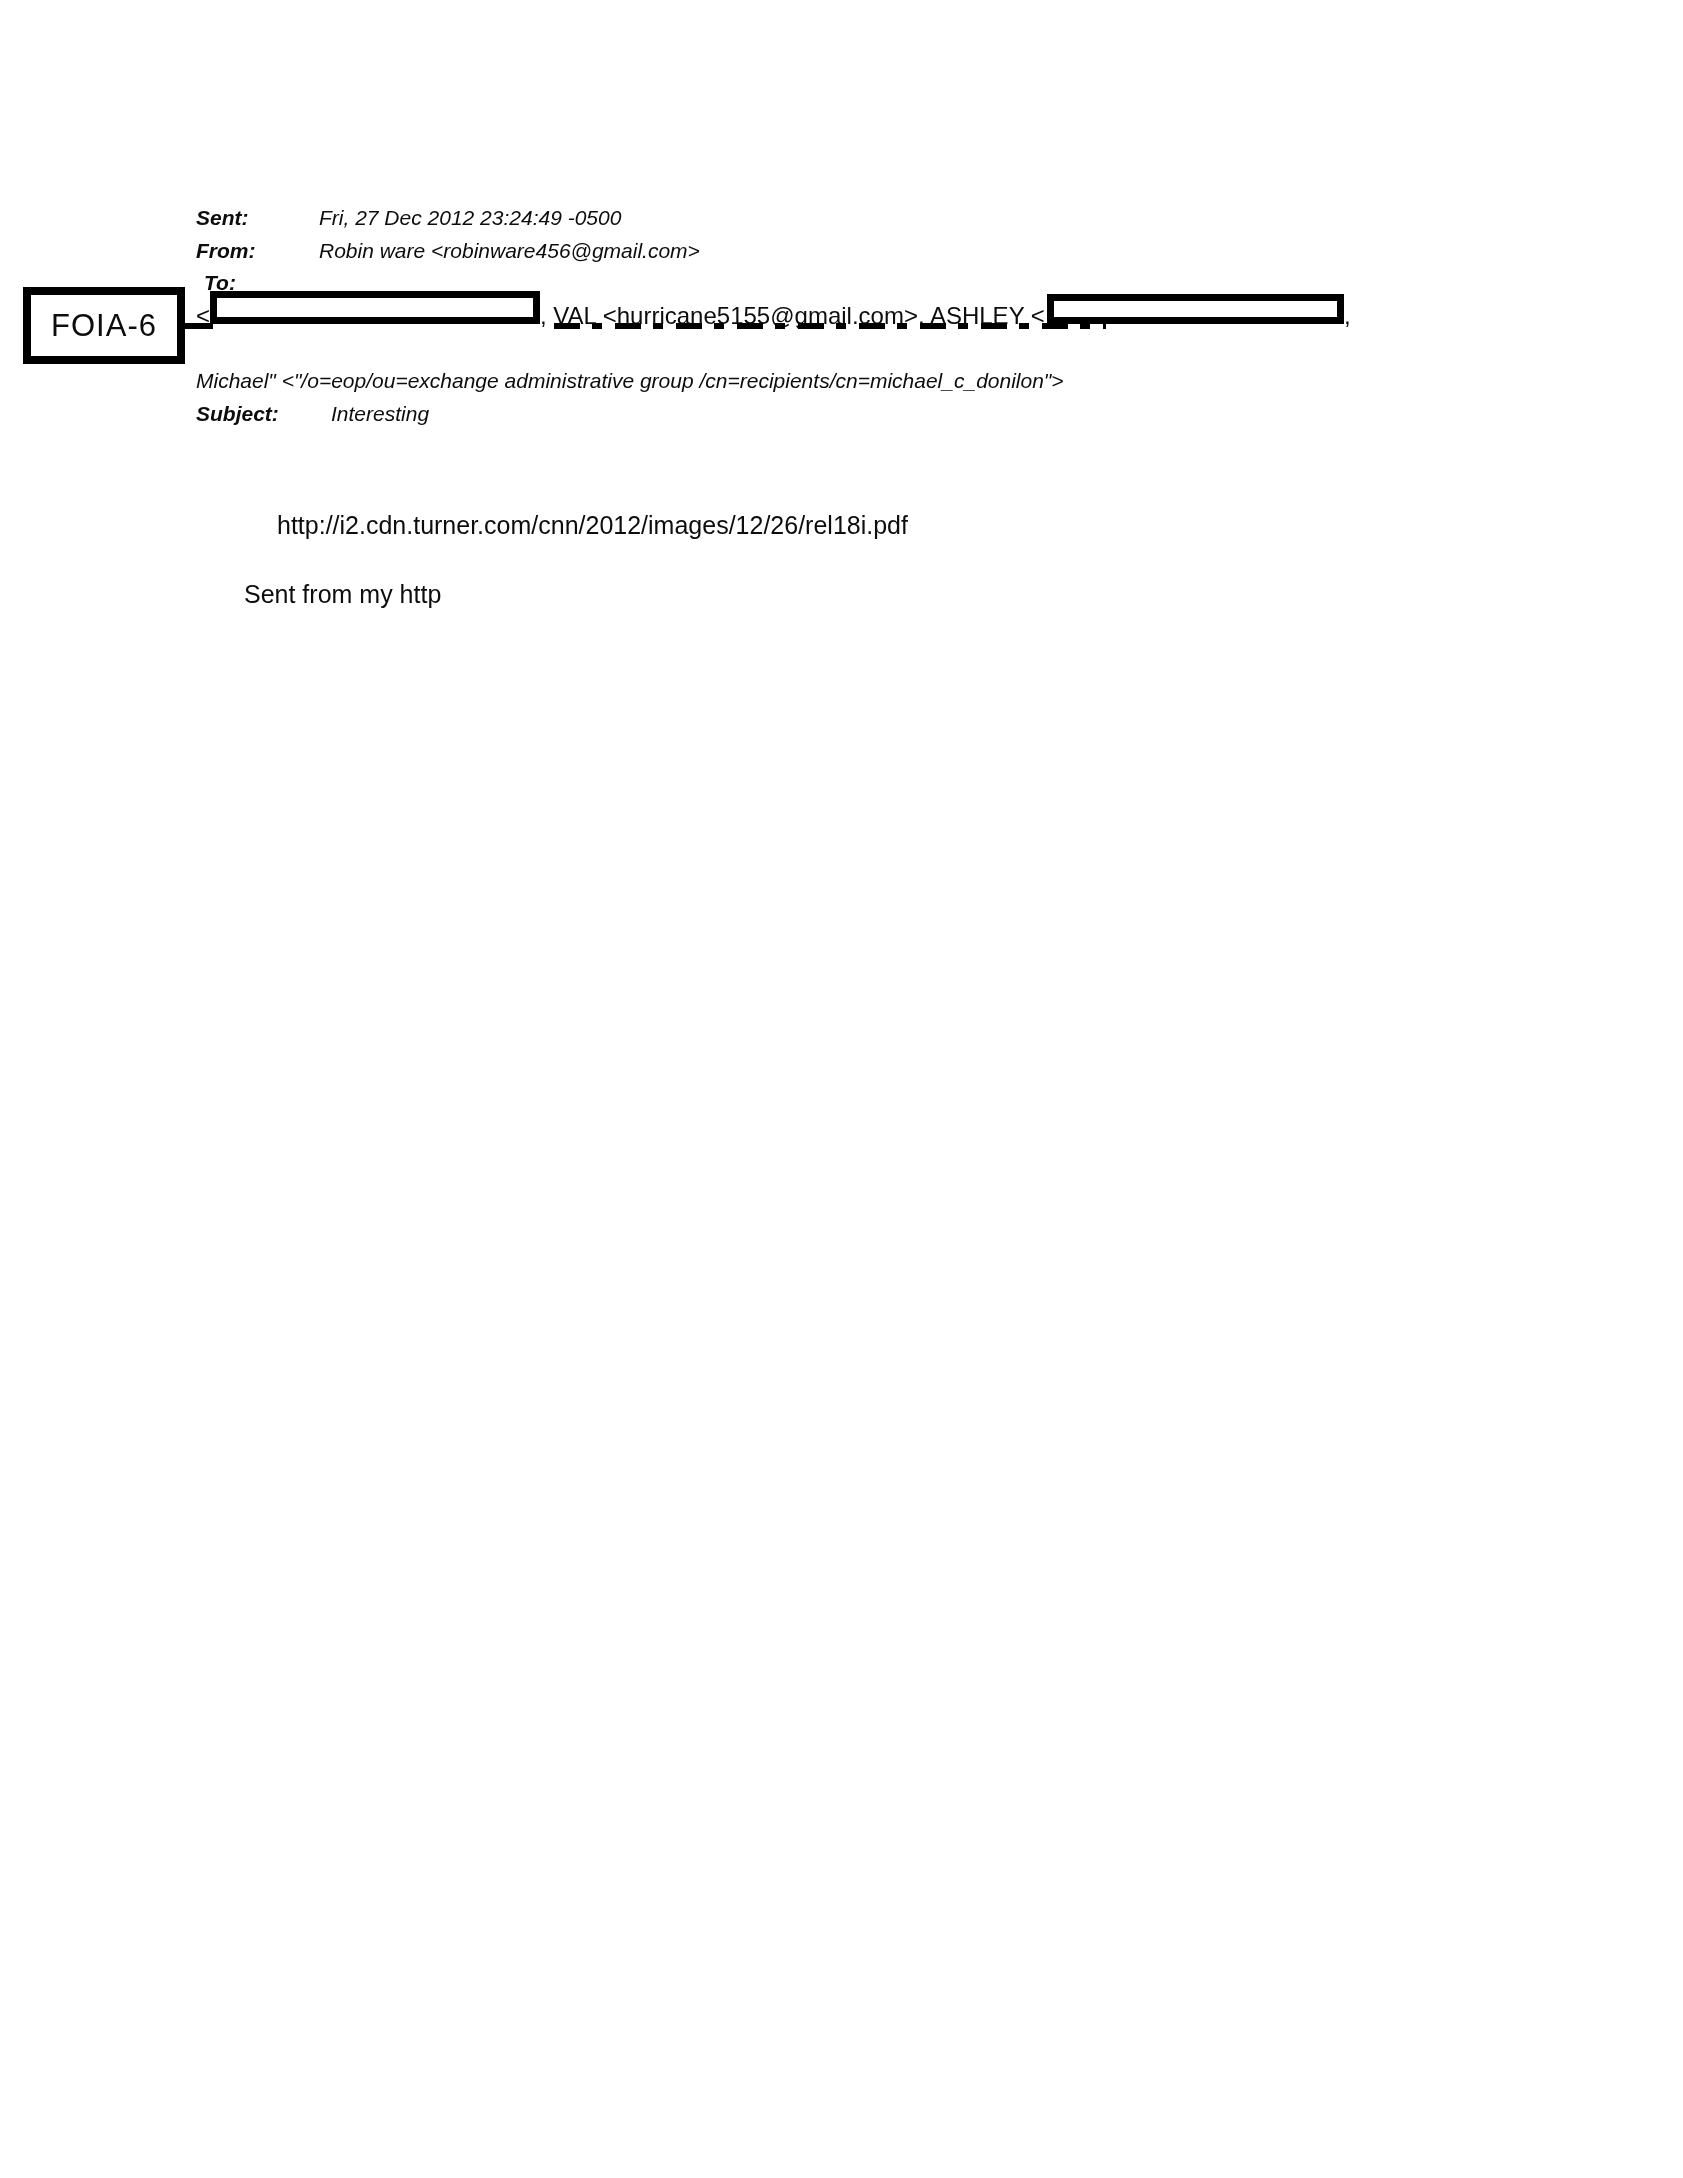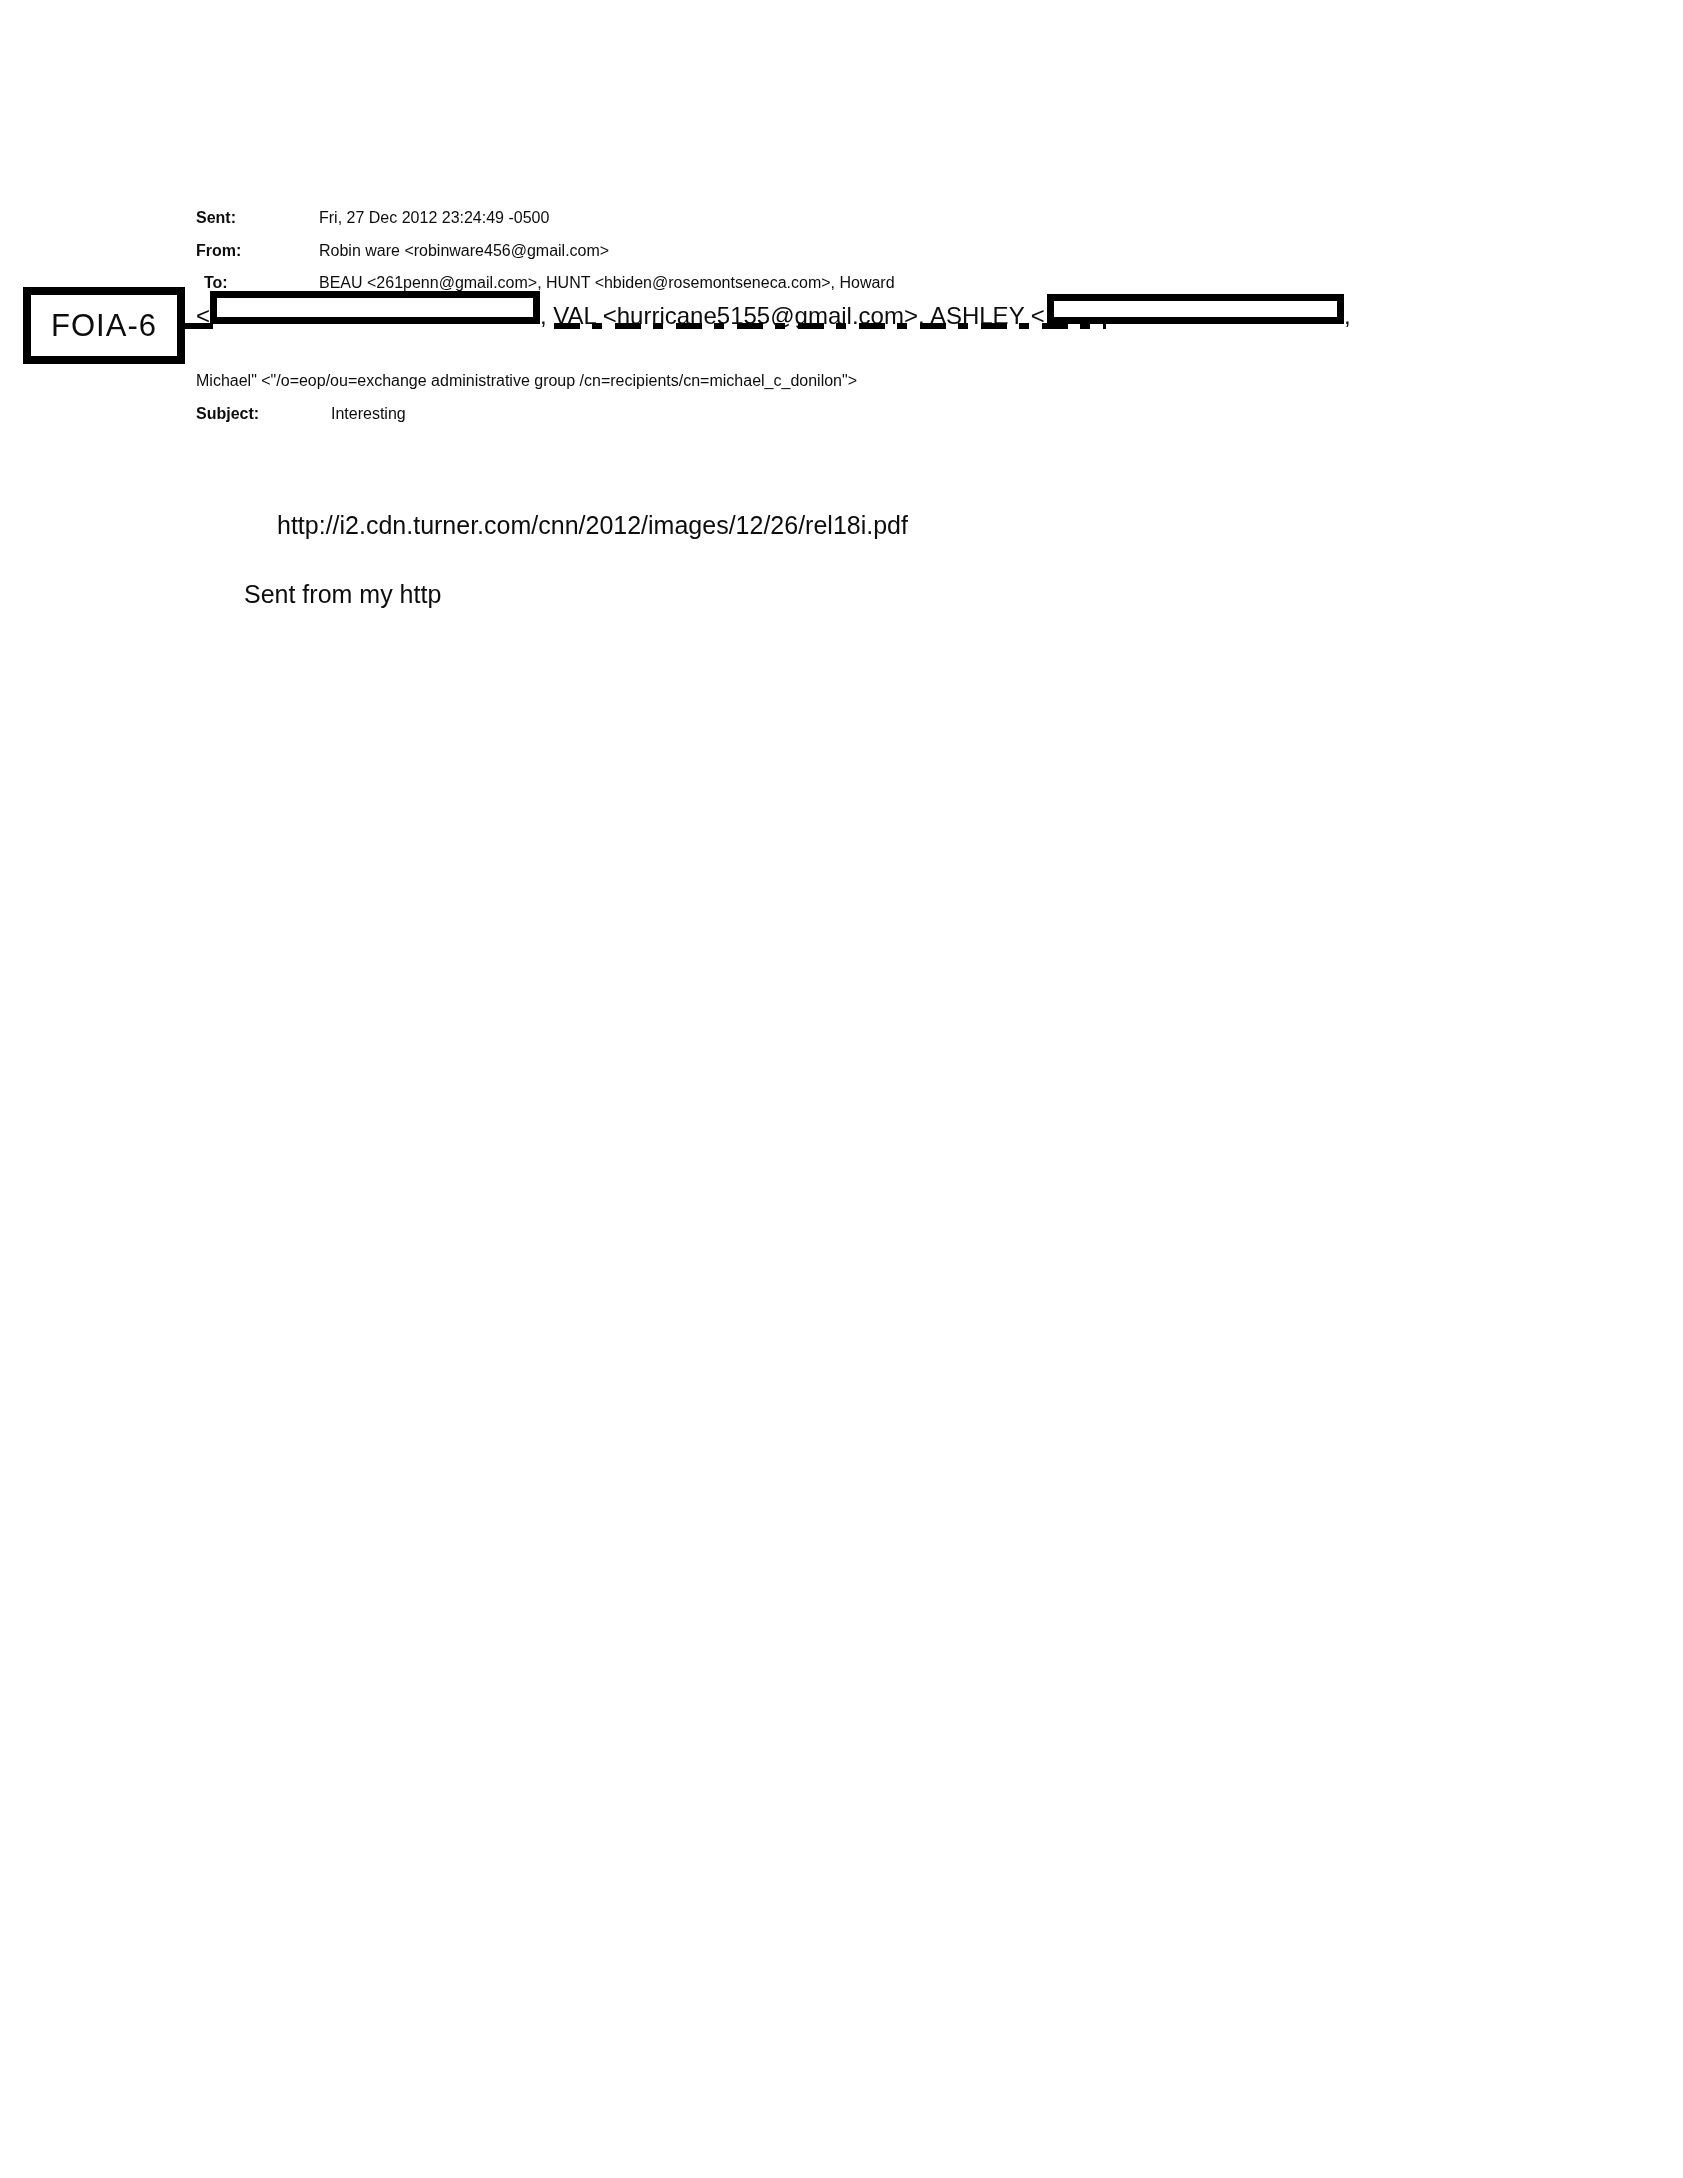--- a/index.html
+++ b/index.html
@@ -11,23 +11,24 @@
     position: relative;
     width: 1683px;
     height: 2178px;
     background: #ffffff;
     overflow: hidden;
     font-family: "Liberation Sans", sans-serif;
     color: #0d0d0d;
   }
   .abs { position: absolute; }
   .hdr-text {
-    font-size: 16px;
+    font-size: 21px;
     line-height: 33px;
     white-space: pre;
+    font-style: italic;
   }
   .bold { font-weight: bold; }
   .to-line {
     display: flex;
     align-items: center;
     height: 33px;
     font-size: 24px;
     white-space: pre;
   }
   .redact {
@@ -99,21 +100,20 @@
 
   <div class="abs dash-line"></div>
 
   <div class="abs hdr-text bold" style="left:196px; top:201px;">Sent:</div>
   <div class="abs hdr-text bold" style="left:196px; top:234px;">From:</div>
   <div class="abs hdr-text bold" style="left:196px; top:266px;margin-left:8px;">To:</div>
   <div class="abs hdr-text bold" style="left:196px; top:397px;">Subject:</div>
 
   <div class="abs hdr-text" style="left:319px; top:201px;">Fri, 27 Dec 2012 23:24:49 -0500</div>
   <div class="abs hdr-text" style="left:319px; top:234px;text-align:center;">Robin ware &lt;robinware456@gmail.com&gt;</div>
-  <div class="abs hdr-text" style="left:319px; top:266px;">BEAU &lt;261penn@gmail.com&gt;, HUNT &lt;hbiden@rosemontseneca.com&gt;, Howard</div>
 
   <div class="abs to-line" style="left:196px; top:299px;">
     <span>&lt;</span>
     <span class="redact redact-1"></span>
     <span>, VAL &lt;hurricane5155@gmail.com&gt;, ASHLEY &lt;</span>
     <span class="redact redact-2"></span>
     <span>,</span>
   </div>
 
 

